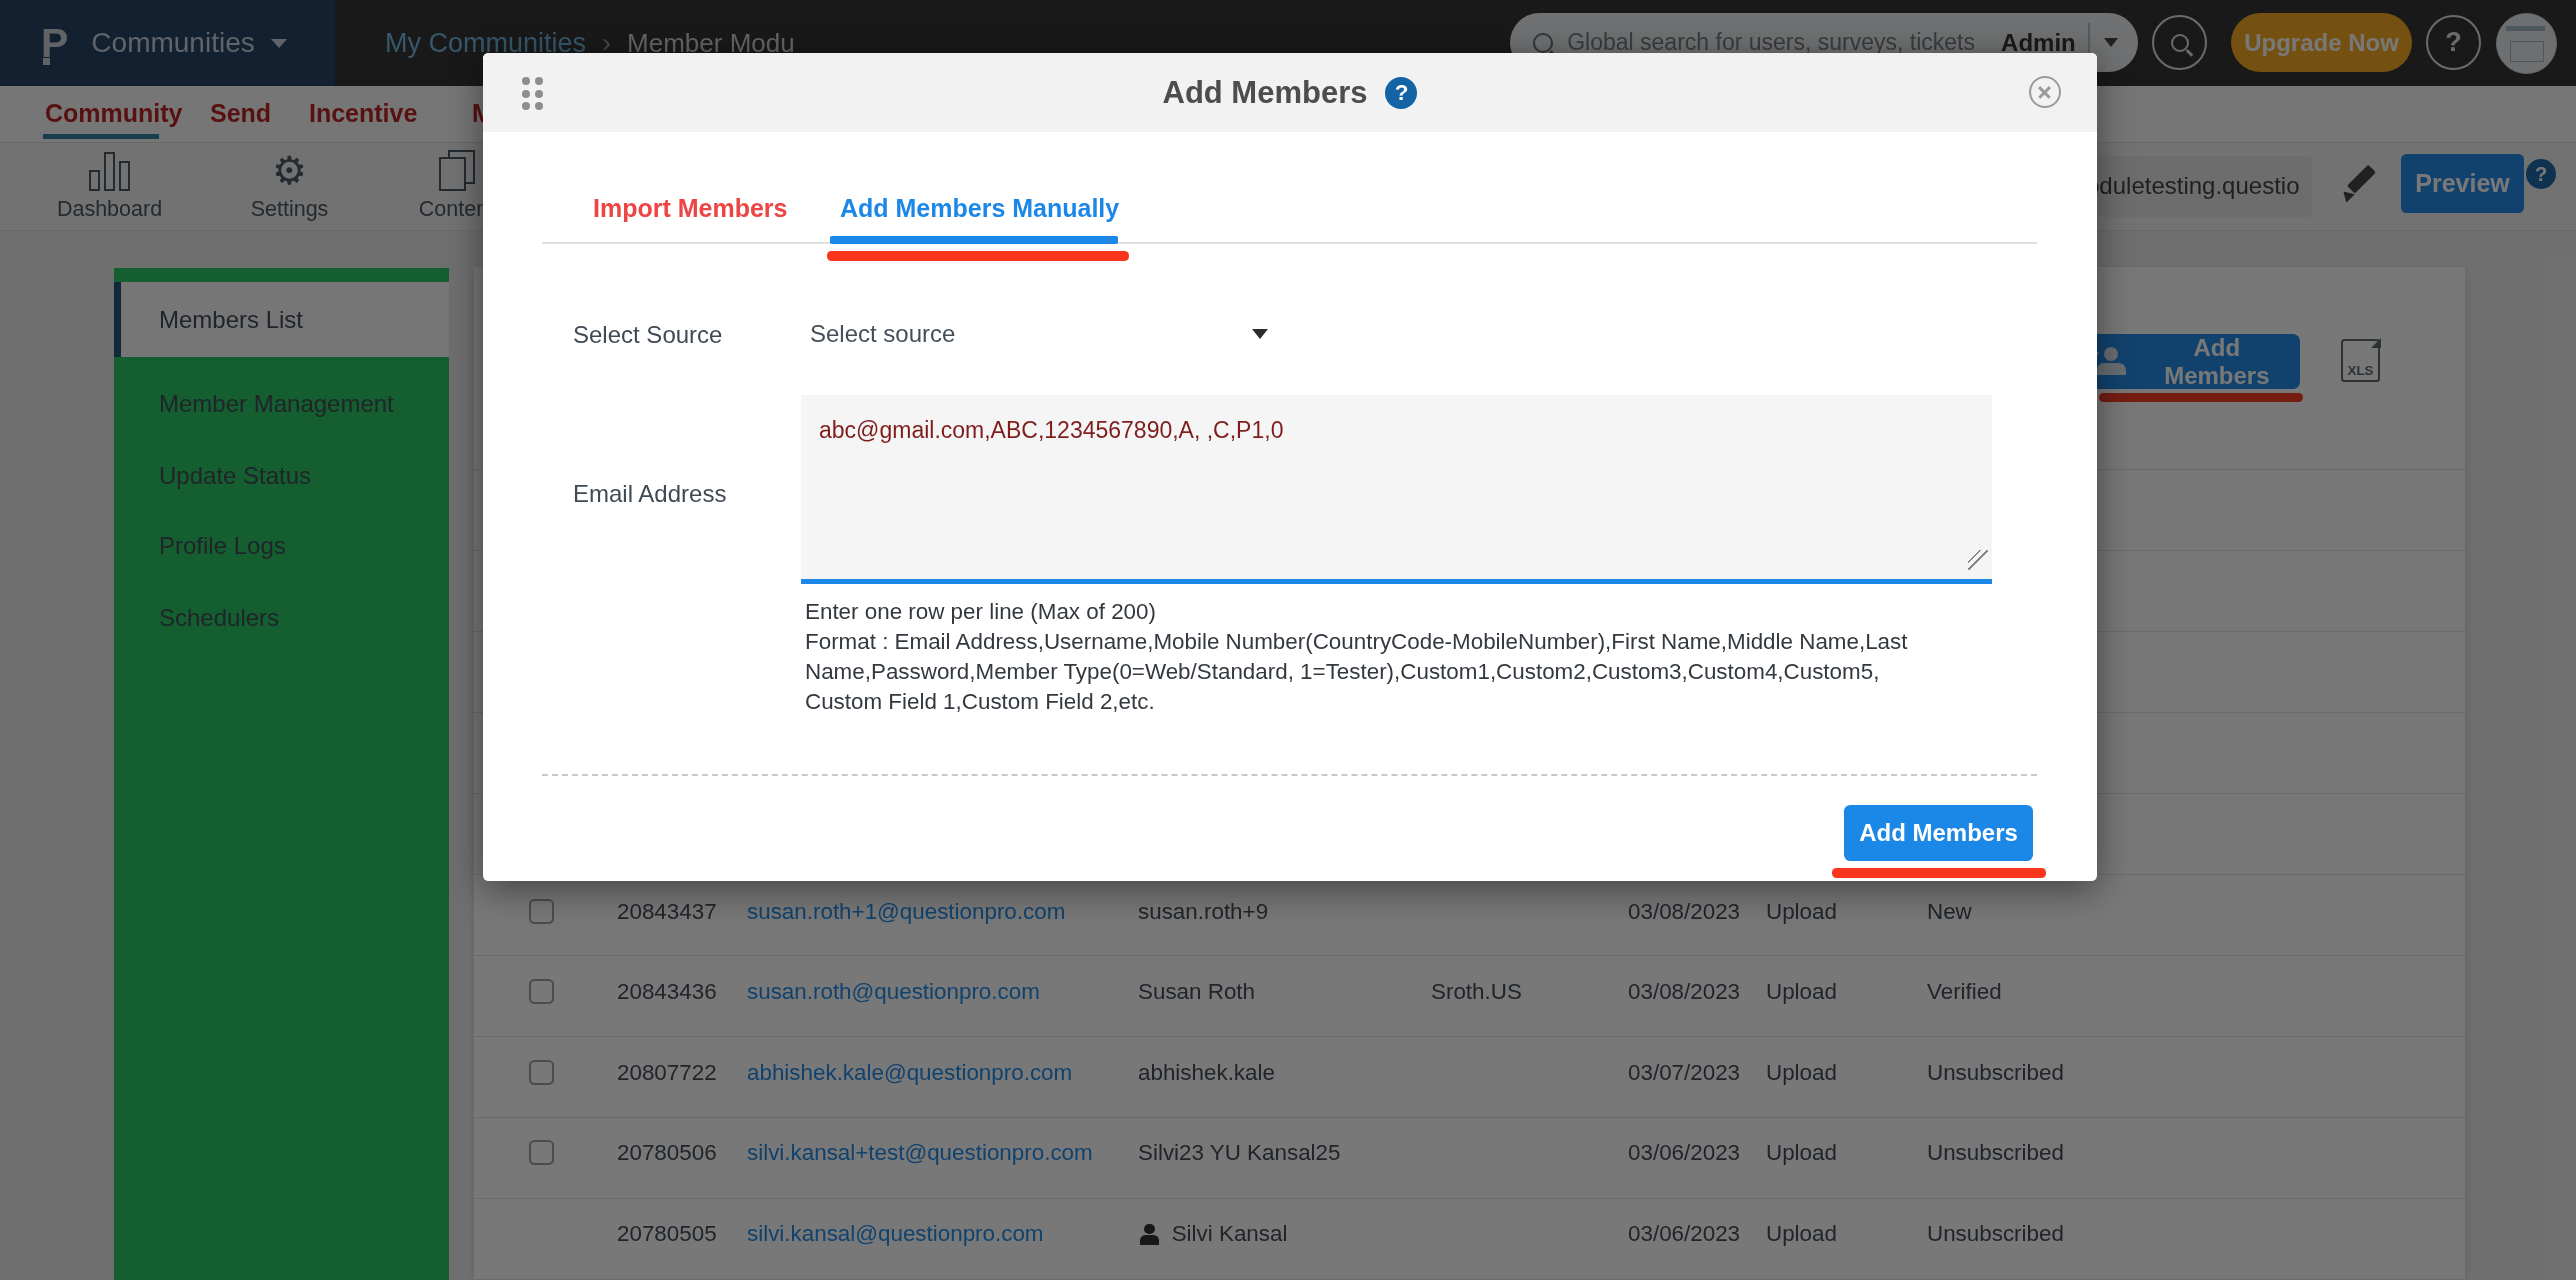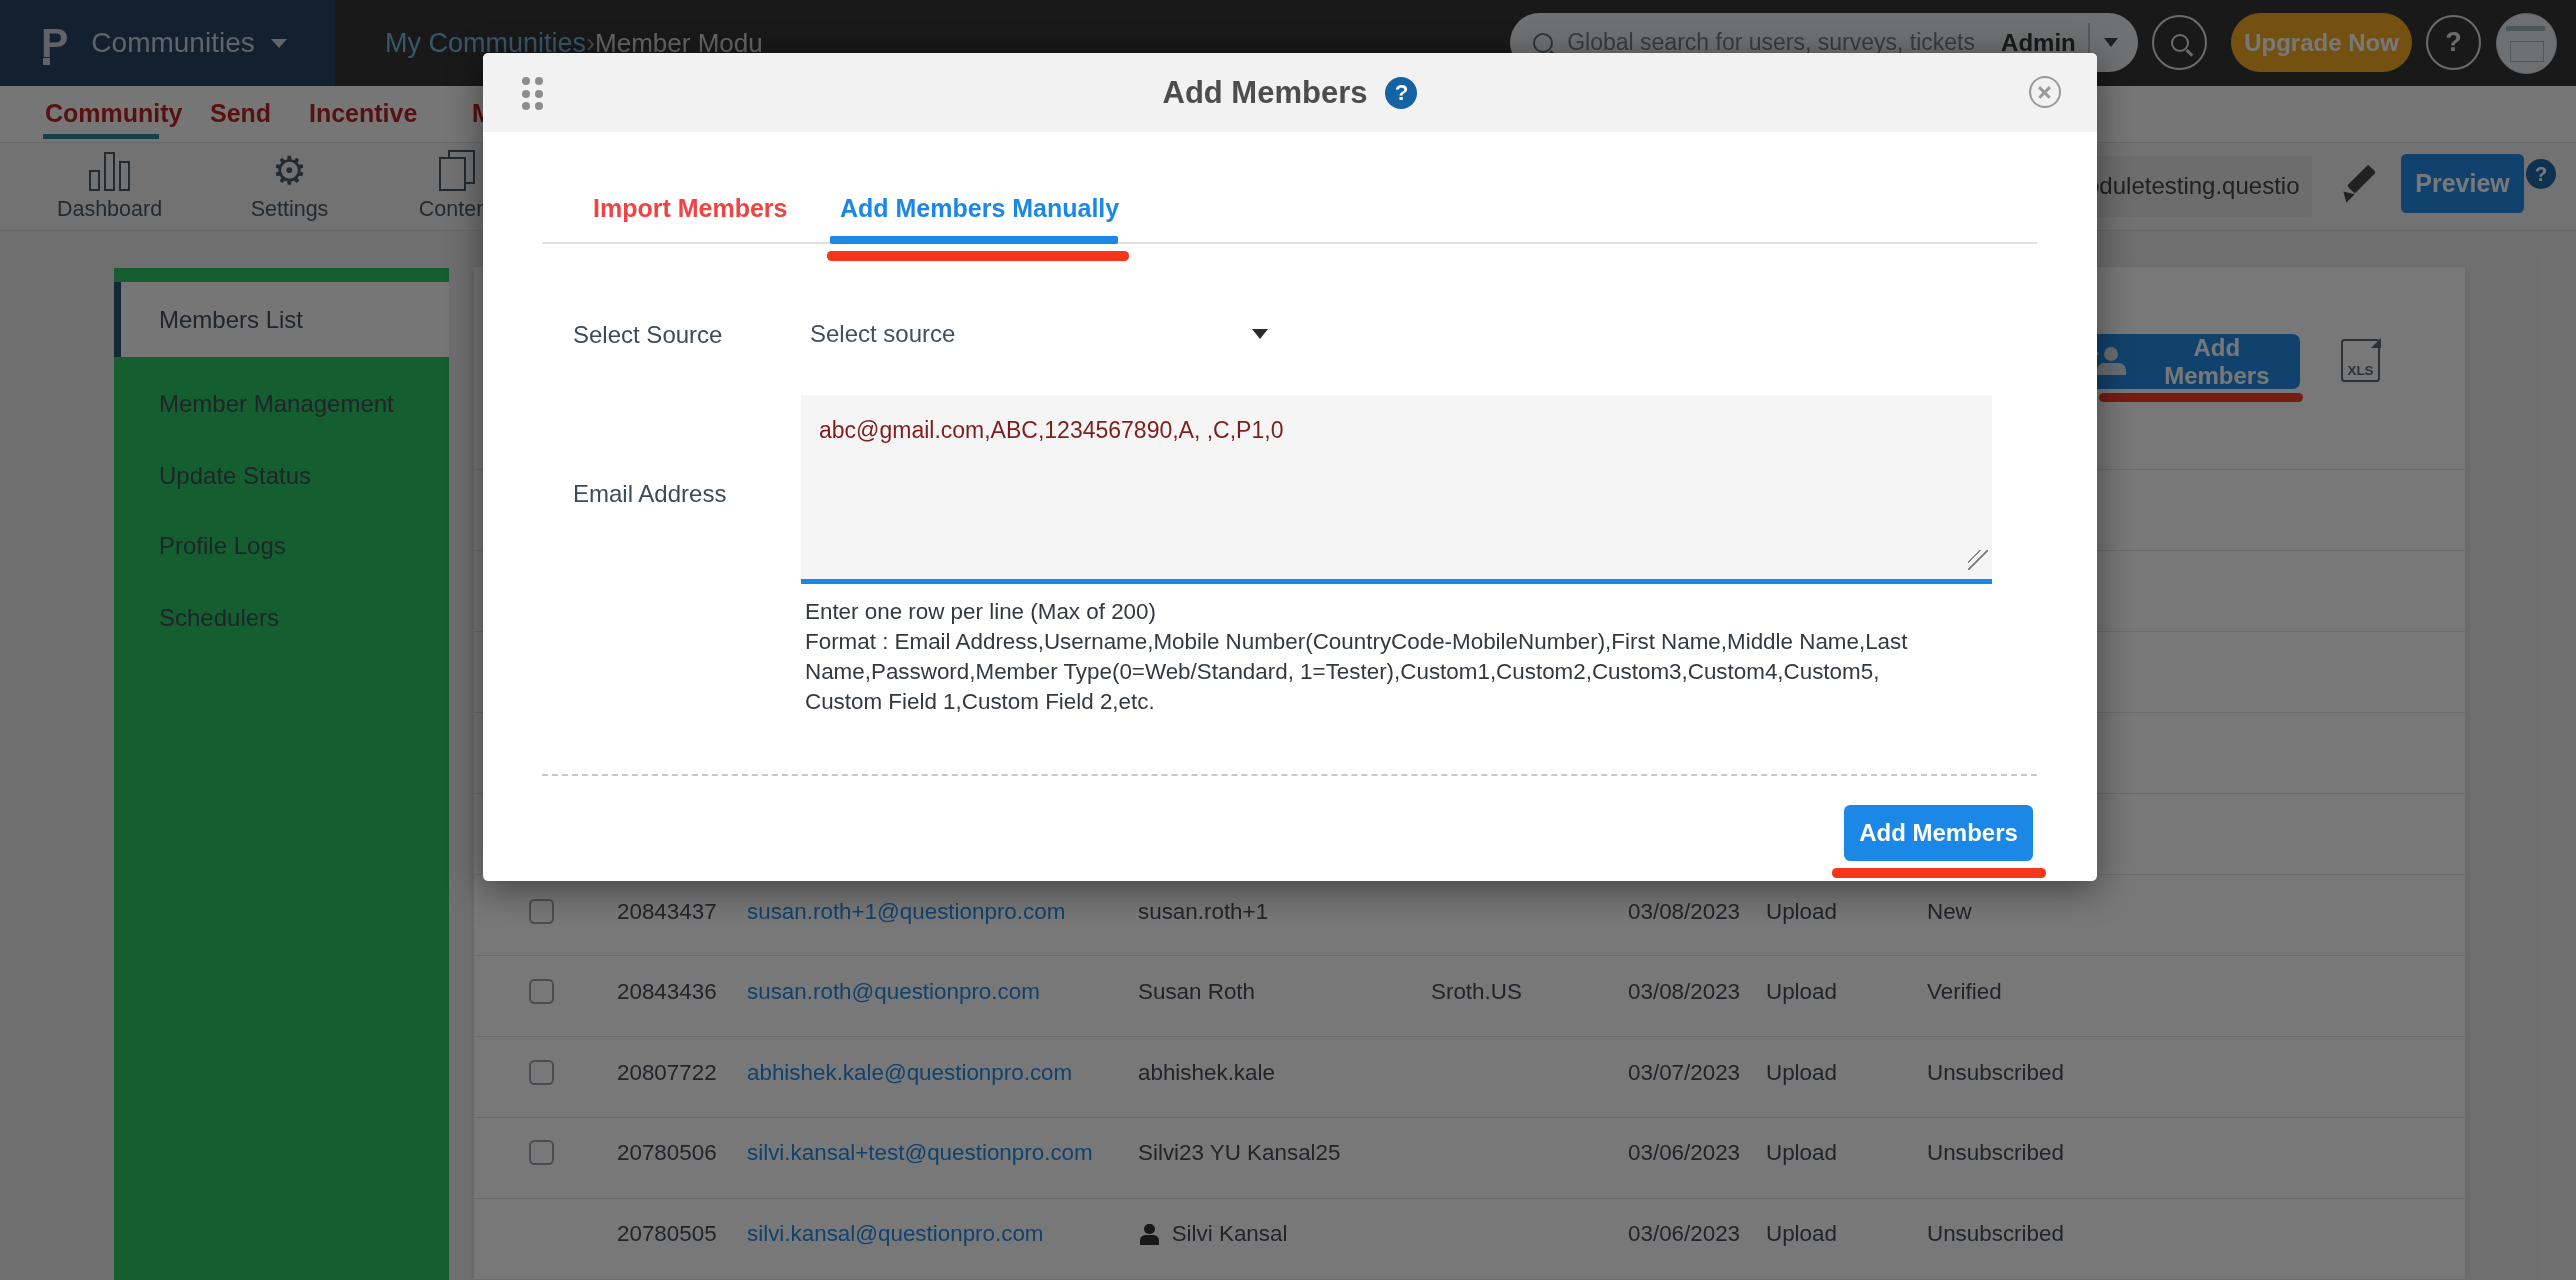--- a/index.html
+++ b/index.html
@@ -6,21 +6,21 @@
   *{box-sizing:border-box;font-family:"Liberation Sans","DejaVu Sans",sans-serif;}
   .stage{position:relative;width:2576px;height:1281px;overflow:hidden;background:#ececec;}
 
   
   .topbar{position:absolute;left:0;top:0;width:2576px;height:86px;background:#2e2e2e;z-index:2;}
   .brand-block{position:absolute;left:0;top:0;width:335px;height:86px;background:#1f3c5e;display:flex;align-items:center;}
   .logo-p{position:relative;margin-left:41px;color:#c9d2da;font-size:41px;font-weight:bold;line-height:1;}
   .logo-p .logo-dot{position:absolute;left:1.8px;bottom:-1.8px;width:7.2px;height:7.2px;background:#c9d2da;}
   .brand-label{margin-left:23px;color:#c6d2dd;font-size:28px;}
   .caret-down{width:0;height:0;border-left:8px solid transparent;border-right:8px solid transparent;border-top:9.8px solid #c6d2dd;margin-left:16px;}
-  .breadcrumb{position:absolute;left:385px;top:0;height:86px;display:flex;align-items:center;white-space:nowrap;}
+  .breadcrumb{position:absolute;left:385px;top:0;height:86px;display:flex;align-items:center;gap:16px;white-space:nowrap;}
   .bc-link{color:#6fb7e0;font-size:27px;}
   .bc-sep{color:#9a9a9a;font-size:27px;}
   .bc-current{color:#d6d6d6;font-size:26px;}
   .search-pill{position:absolute;left:1510px;top:13.4px;width:628px;height:59px;background:#eef0f1;border-radius:29.5px;display:flex;align-items:center;}
   .mag{position:relative;width:19.7px;height:19.7px;border:2.7px solid #5f6a72;border-radius:50%;margin-left:23px;flex:0 0 auto;}
   .mag::after{content:"";position:absolute;width:2.7px;height:9px;background:#5f6a72;transform:rotate(-45deg);left:17px;top:15px;}
   .search-input{flex:1;border:none;outline:none;background:transparent;font-size:23px;color:#333;margin-left:12.5px;min-width:0;}
   .search-input::placeholder{color:#75797e;}
   .search-scope{color:#2f2f2f;font-size:24px;font-weight:bold;padding:0 12.5px 0 7.2px;}
   .pill-divider{width:1.8px;height:39px;background:#b9bcbf;}
@@ -218,21 +218,21 @@
     <div class="red-line-bg"></div>
     <div class="xls-icon">
         <span>XLS</span>
       </div>
     <div class="sep-layer"></div>
     <div id="rows-host">
   <div class="trow" style="top: 604px;">
     <span class="cb"></span>
     <span class="cell c-id">20843437</span>
     <span class="cell c-email">susan.roth+1@questionpro.com</span>
-    <span class="cell c-user"><span class="uname">susan.roth+1</span></span>
+    <span class="cell c-user"><span class="uname">susan.roth+9</span></span>
     <span class="cell c-extra"></span>
     <span class="cell c-date">03/08/2023</span>
     <span class="cell c-source">Upload</span>
     <span class="cell c-status">New</span>
   </div>
 
   <div class="trow" style="top: 684px;">
     <span class="cb"></span>
     <span class="cell c-id">20843436</span>
     <span class="cell c-email">susan.roth@questionpro.com</span>

